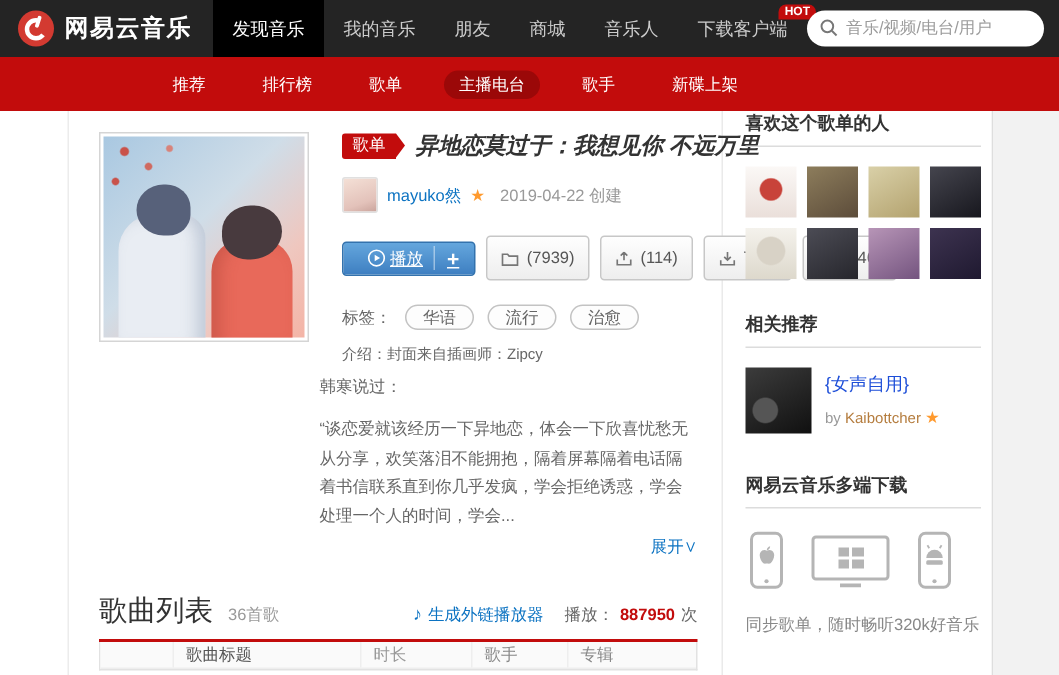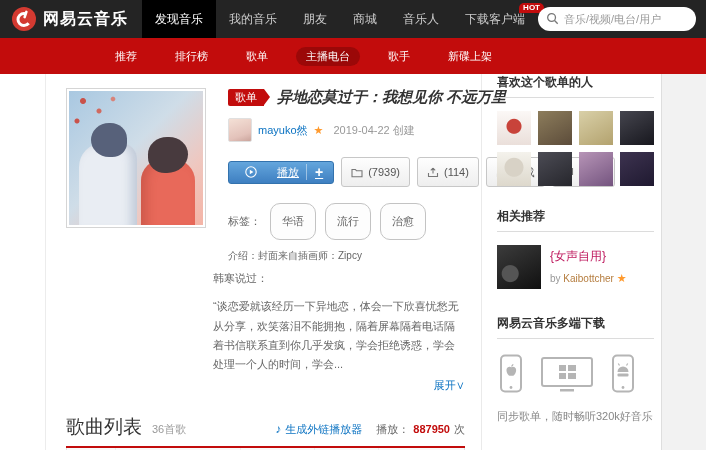--- a/index.html
+++ b/index.html
@@ -59,27 +59,27 @@
   .pl-title { font-size:15px; font-weight:bold; color:#333; white-space:nowrap; margin-left:4px;font-style:italic; }
   .creator-row { display:flex; align-items:center; gap:6px; margin-top:11px; font-size:11px; }
   .creator-avatar { width:24px; height:24px; border-radius:2px; background:linear-gradient(160deg,#f4e0d6,#e3c2ba 70%,#caa49c); border:1px solid #e0e0e0; }
   .creator-name { color:#0c73c2; cursor:pointer; }
   .star-badge { color:#ff9a2e; font-size:11px; }
   .created-date { color:#999; margin-left:4px; }
 
   .btn-row { display:flex; align-items:center; gap:7px; margin-top:15px; }
   .btn { display:inline-flex; align-items:center; height:23px; border-radius:3px; font-size:11px; cursor:pointer; white-space:nowrap; }
   .btn-play { background:linear-gradient(#64a6dd,#3e7fc1); border:1px solid #3372ad; color:#fff; padding:0 2px 0 9px; }
-  .btn-play .seg { padding:0 7px; display:flex; align-items:center; gap:20px;text-decoration:underline; }
+  .btn-play .seg { padding:0 7px; display:flex; align-items:center; gap:3px;text-decoration:underline; }
   .btn-play .seg.plus { border-left:1px solid rgba(255,255,255,.45); font-size:14px; font-weight:bold; padding:0 8px; }
   .btn-light { background:linear-gradient(#fefefe,#eeeeee); border:1px solid #c7c7c7; color:#555; padding:14px 9px; gap:5px; }
   .btn-light svg { flex:0 0 auto; }
 
   .tag-row { display:flex; align-items:center; gap:9px; margin-top:16px; font-size:11px; color:#666; }
-  .tag-pill { border:1px solid #c3c3c3; border-radius:10px; padding:10px 11px; color:#666; background:#fdfdfd; cursor:pointer; }
+  .tag-pill { border:1px solid #c3c3c3; border-radius:10px; padding:0 11px; color:#666; background:#fdfdfd; cursor:pointer; }
   .intro-row { margin-top:9px; font-size:10px; color:#666; }
 
   
   .desc { margin-left:147px; margin-top:6px; font-size:11px; color:#666; line-height:1.75; }
   .desc-body { margin-top:9px; }
   .expand-row { text-align:right; margin-top:2px; }
   .expand-link { color:#0c73c2; cursor:pointer; }
 
   
   .songlist { margin-top:18px; }
@@ -115,21 +115,21 @@
   .av5 { background:radial-gradient(circle at 50% 45%, #d8d2c6 9px, transparent 10px), linear-gradient(#f4f2ec,#ddd8cc); }
   .av6 { background:linear-gradient(150deg,#4c4c55,#26262c); }
   .av7 { background:linear-gradient(150deg,#b795b7,#74547f); }
   .av8 { background:linear-gradient(150deg,#3d3350,#1f1930); }
 
   .related { margin-top:22px; }
   .related-item { display:flex; gap:9px; margin-top:13px; }
   .related-cover { width:44px; height:44px; flex:0 0 auto; cursor:pointer;
     background:radial-gradient(circle at 30% 65%, #555 8px, transparent 9px), linear-gradient(150deg,#3c3c3c,#101010); }
   .related-info { font-size:12px; padding-top:3px; }
-  .related-title { color:#be185d; cursor:pointer; }
+  .related-title { color:#1d4ed8; cursor:pointer; }
   .related-by { margin-top:7px; font-size:10px; color:#999; }
   .related-author { color:#b57d3f; cursor:pointer; }
 
   .dl { margin-top:26px; }
   .dl-icons { display:flex; align-items:flex-end; gap:16px; margin-top:15px; padding-left:2px; }
   .dl-text { margin-top:15px; font-size:11px; color:#888; }
 </style>
 </head>
 <body>
 

